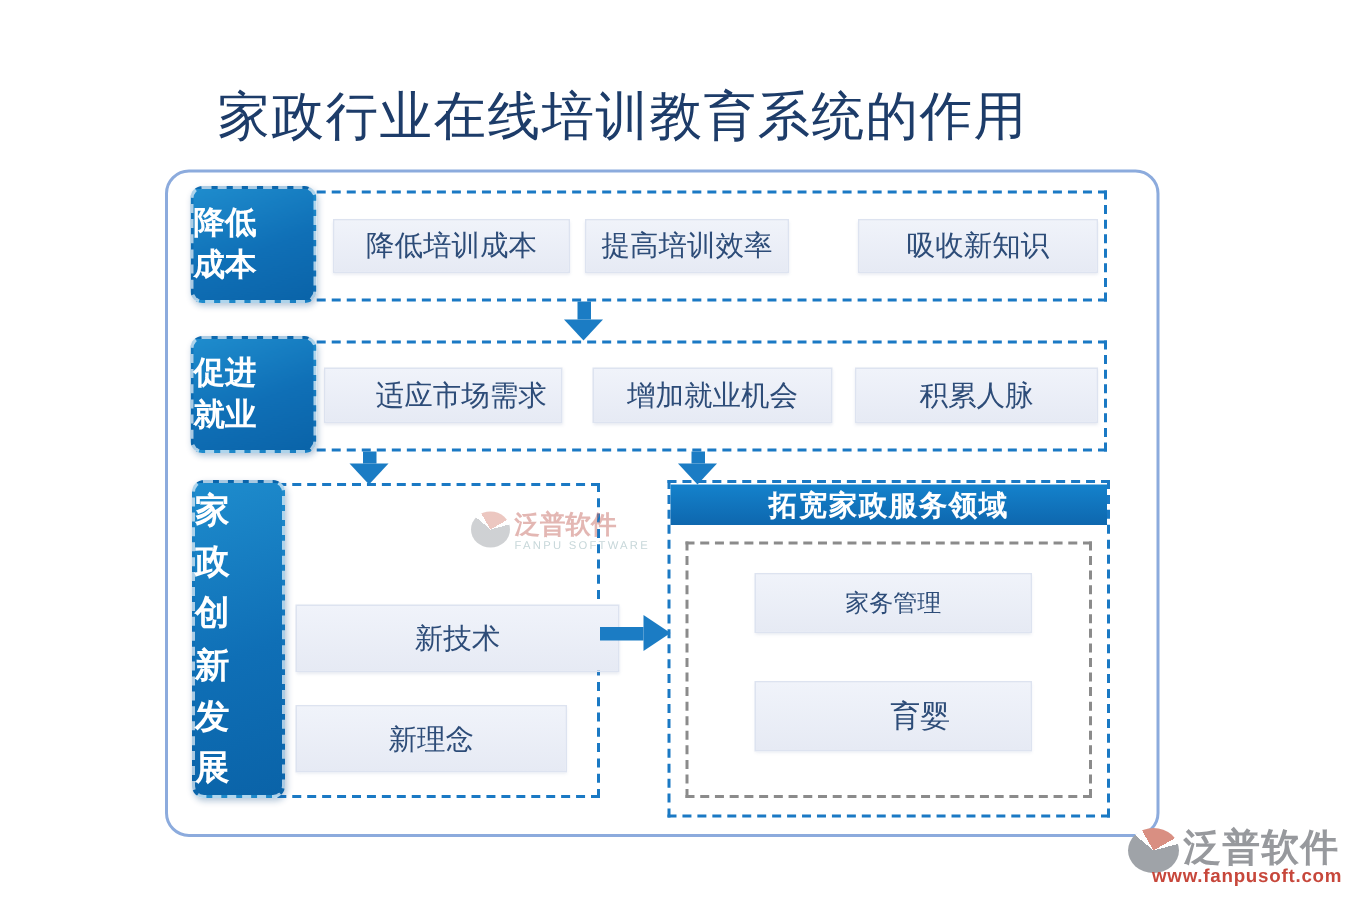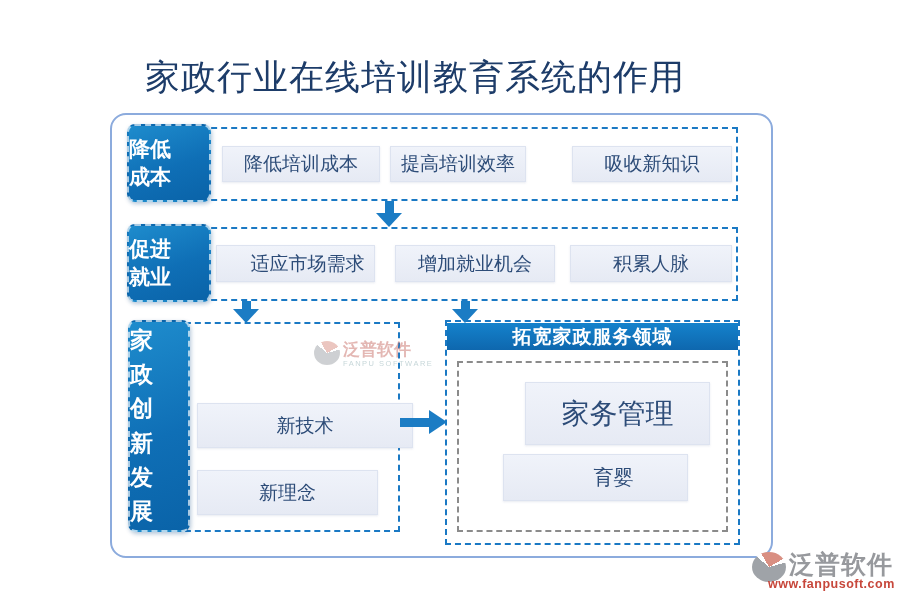--- a/index.html
+++ b/index.html
@@ -129,21 +129,21 @@
   <div class="item" style="left:197px;top:470px;width:181px;height:45px;">新理念</div>
 
   <div class="harrow">
     <div class="shaft"></div>
       <div class="head"></div>
   </div>
 
   <div class="dgroup dg4"></div>
   <div class="hdr">拓宽家政服务领域</div>
   <div class="inner-dashed"></div>
-  <div class="item" style="left:503px;top:382px;width:185px;height:63px;font-size:28px;margin-left:22px;">家务管理</div>
+  <div class="item" style="left:503px;top:382px;width:185px;height:40px;font-size:16px;">家务管理</div>
   <div class="item" style="left:503px;top:454px;width:185px;height:47px;font-size:20px;padding-left:36px;">育婴</div>
 
   <div class="wm">
     <span class="wm-icon"></span>
     <span class="wm-col">
       <span class="wm-name">泛普软件</span>
       <span class="wm-sub">FANPU SOFTWARE</span>
     </span>
   </div>
 

